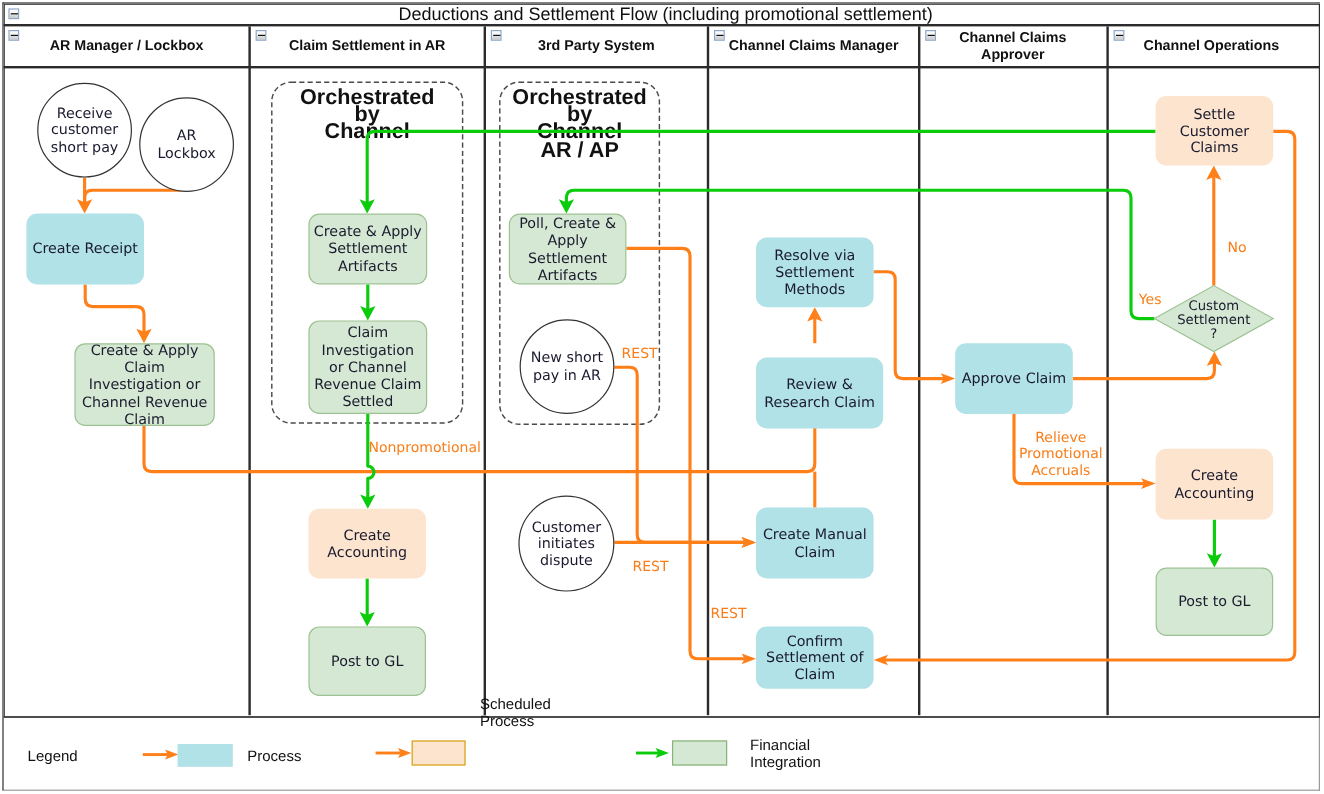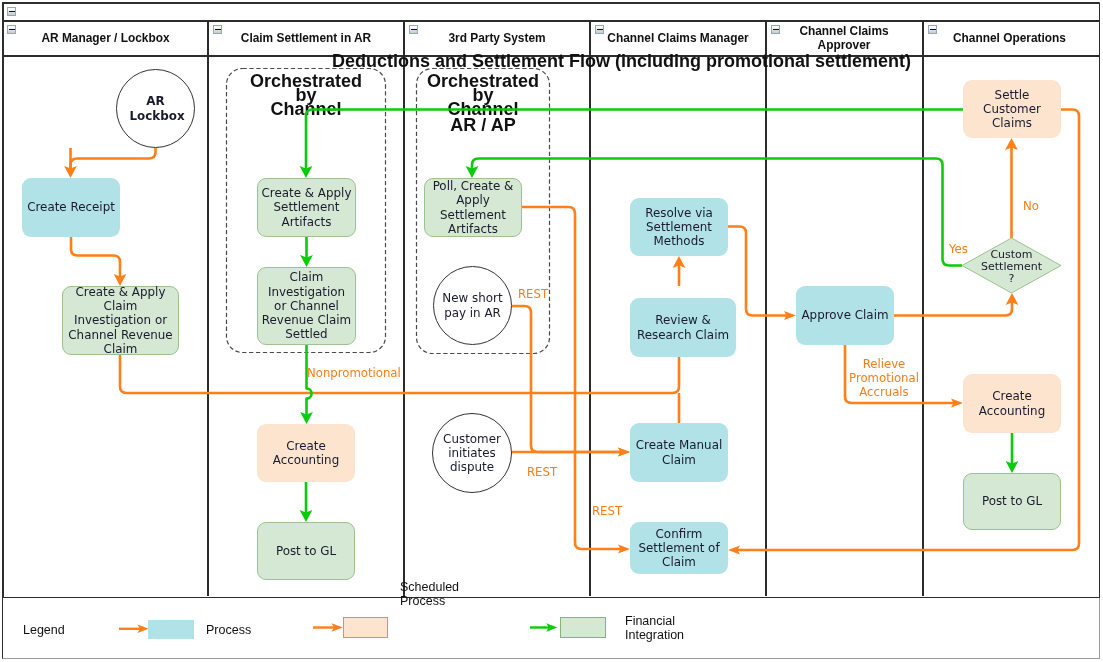--- a/index.html
+++ b/index.html
@@ -7,21 +7,21 @@
   #page{position:relative;width:1103px;height:662px;overflow:hidden;background:#fff;}
   #frame{position:absolute;left:1.6px;top:1.6px;width:1098.8px;height:657.4px;box-sizing:border-box;background:#fff;
     border-left:1.5px solid #2e2e2e;border-top:1.5px solid #2e2e2e;border-right:1.5px solid #9a9a9a;border-bottom:1.5px solid #9a9a9a;}
   #pool{position:absolute;left:3.2px;top:3.2px;width:1096.4px;height:595px;box-sizing:border-box;background:#fff;
     border:1.7px solid #2e2e2e;}
   .hline{position:absolute;background:#2b2b2b;}
   .vline{position:absolute;background:#2b2b2b;}
   .collapse{position:absolute;width:9px;height:9px;border:1px solid #8fa8c8;box-sizing:border-box;
     background:linear-gradient(180deg,#fdfdfd 0%,#f2f2f2 45%,#e2e2e2 55%,#c9c9c9 100%);}
   .collapse:after{content:"";position:absolute;left:1px;top:3px;width:5.6px;height:1.4px;background:#111;}
-  .title{position:absolute;font-weight:bold;font-size:18px;color:#111;white-space:nowrap;margin-top:47px;}
+  .title{position:absolute;font-weight:normal;font-size:15px;color:#111;white-space:nowrap;}
   .lanehdr{position:absolute;font-weight:bold;font-size:11.9px;color:#111;text-align:center;line-height:14px;}
   svg.layer{position:absolute;left:0;top:0;width:1103px;height:662px;overflow:visible;}
   .node{position:absolute;box-sizing:border-box;display:flex;align-items:center;justify-content:center;
      text-align:center;font-size:11.9px;color:#1a1a2e;line-height:14.3px;border-radius:9px;font-family:"DejaVu Sans",sans-serif;padding-top:0;}
   .proc{background:#b0e2e7;}
   .sched{background:#fce4cf;}
   .fin{background:#d5e8d3;border:1px solid #9dc291;}
   .circ{position:absolute;box-sizing:border-box;border:1.3px solid #333;border-radius:50%;background:#fff;
     display:flex;align-items:center;justify-content:center;text-align:center;font-size:11.9px;color:#1a1a2e;line-height:14.3px;font-family:"DejaVu Sans",sans-serif;padding-top:2px;}
   .grouplbl{position:absolute;font-weight:bold;font-size:18px;color:#111;text-align:center;line-height:14px;}
@@ -109,21 +109,24 @@
         <polygon points="963,403 951,398.55 953.52,403 951,407.45" fill="#ff7f19" stroke="none"></polygon>
         <path d="M1011.5,238 L1011.5,138" fill="none" stroke="#ff7f19" stroke-width="2.6" stroke-linecap="butt" stroke-linejoin="round" stroke-dasharray="91.4 16"></path>
         <polygon points="1011.5,138 1005.15,150 1011.5,147.48 1017.85,150" fill="#ff7f19" stroke="none"></polygon>
         <path d="M1061,109.5 L1072.5,109.5 Q1079,109.5 1079,116 L1079,543.5 Q1079,550 1072.5,550 L728,550" fill="none" stroke="#ff7f19" stroke-width="2.6" stroke-linecap="butt" stroke-linejoin="round" stroke-dasharray="796.002294921875 16"></path>
         <polygon points="728,550 740,545.55 737.48,550 740,554.45" fill="#ff7f19" stroke="none"></polygon>
         <path d="M1012,433 L1012,473" fill="none" stroke="#0acc0a" stroke-width="2.6" stroke-linecap="butt" stroke-linejoin="round" stroke-dasharray="31.4 16"></path>
         <polygon points="1012,473 1005.65,461 1012,463.52 1018.35,461" fill="#0acc0a" stroke="none"></polygon>
       </g>
     </svg>
 
-  <div class="circ" style="left:116px;top:69px;width:79px;height:79px;padding:0 12px;font-weight:bold;">
+  <div class="circ" style="left:31px;top:69px;width:79px;height:79px;padding:0 6px;">
+      <span style="width:58px;display:inline-block">Receive<br>customer<br>short pay</span>
+    </div>
+  <div class="circ" style="left:116px;top:81px;width:79px;height:79px;padding:0 12px;">
       <span style="width:52px;display:inline-block">AR<br>Lockbox</span>
     </div>
   <div class="node proc" style="left:22px;top:178px;width:98px;height:59px;">
       <span style="width:94px;display:inline-block">Create Receipt</span>
     </div>
   <div class="node fin" style="left:62px;top:286px;width:117px;height:69px;">
       <span style="width:108px;display:inline-block">Create &amp; Apply<br>Claim<br>Investigation or<br>Channel Revenue<br>Claim</span>
     </div>
 
   <div class="node fin" style="left:257px;top:178px;width:99px;height:59px;">

